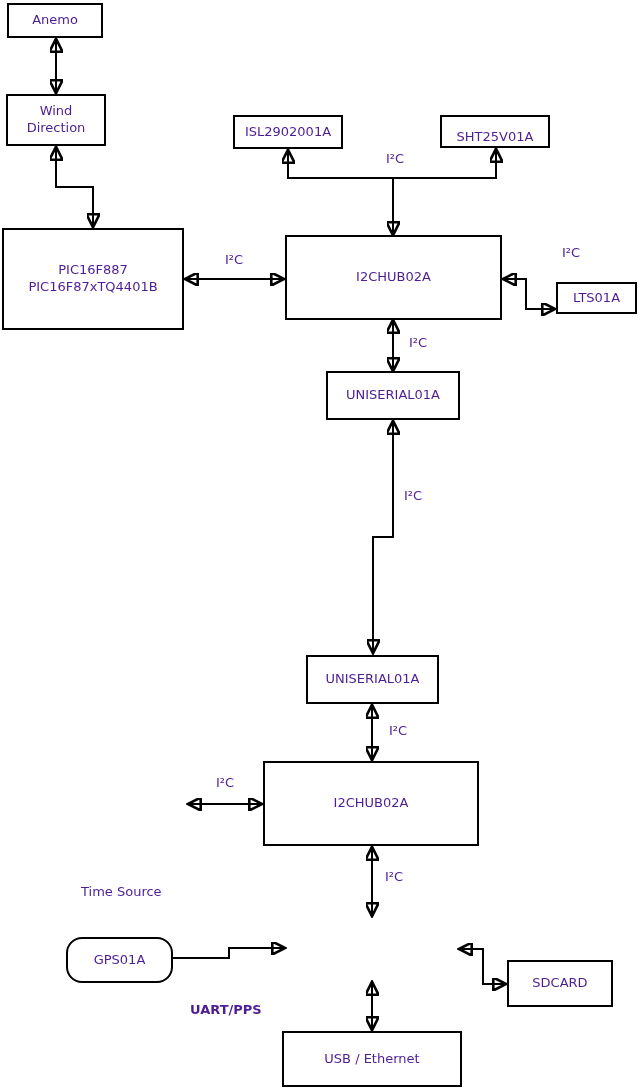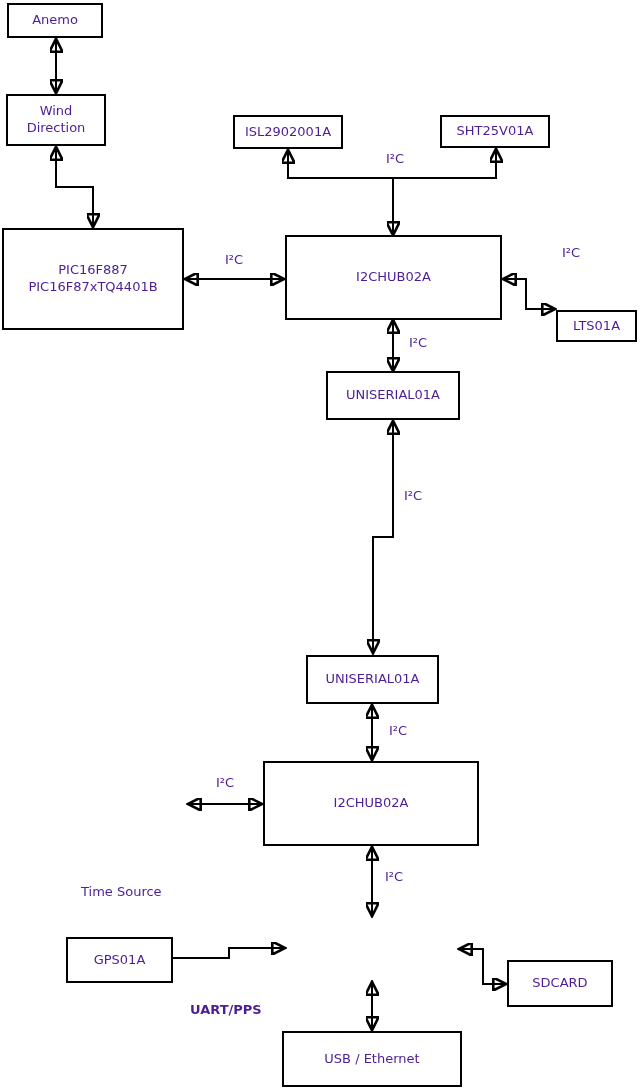--- a/index.html
+++ b/index.html
@@ -59,46 +59,46 @@
 
   <div class="box" style="left:2px; top:228px; width:182px; height:102px;">
     <span>PIC16F887</span>
     <span>PIC16F87xTQ4401B</span>
   </div>
 
   <div class="box" style="left:233px; top:115px; width:110px; height:34px;">
     <span>ISL2902001A</span>
   </div>
 
-  <div class="box" style="left:440px; top:115px; width:110px; height:33px;">
+  <div class="box" style="left:440px; top:115px; width:110px; height:33px;justify-content:flex-end;">
     <span>SHT25V01A</span>
   </div>
 
   <div class="box" style="left:285px; top:235px; width:217px; height:85px;">
     <span>I2CHUB02A</span>
   </div>
 
-  <div class="box" style="left:556px; top:310px; width:81px; height:32px;">
+  <div class="box" style="left:556px; top:282px; width:81px; height:32px;">
     <span>LTS01A</span>
   </div>
 
   <div class="box" style="left:326px; top:371px; width:134px; height:49px;">
     <span>UNISERIAL01A</span>
   </div>
 
   <div class="box" style="left:306px; top:655px; width:133px; height:49px;">
     <span>UNISERIAL01A</span>
   </div>
 
 
   <div class="box" style="left:263px; top:761px; width:216px; height:85px;">
     <span>I2CHUB02A</span>
   </div>
 
-  <div class="box" style="left:66px; top:937px; width:107px; height:46px;">
+  <div class="box" style="left:66px; top:937px; width:107px; height:46px;border-radius:16px;">
     <span>GPS01A</span>
   </div>
 
 
   <div class="box" style="left:507px; top:960px; width:106px; height:47px;">
     <span>SDCARD</span>
   </div>
 
   <div class="box" style="left:282px; top:1031px; width:180px; height:56px;">
     <span>USB / Ethernet</span>

